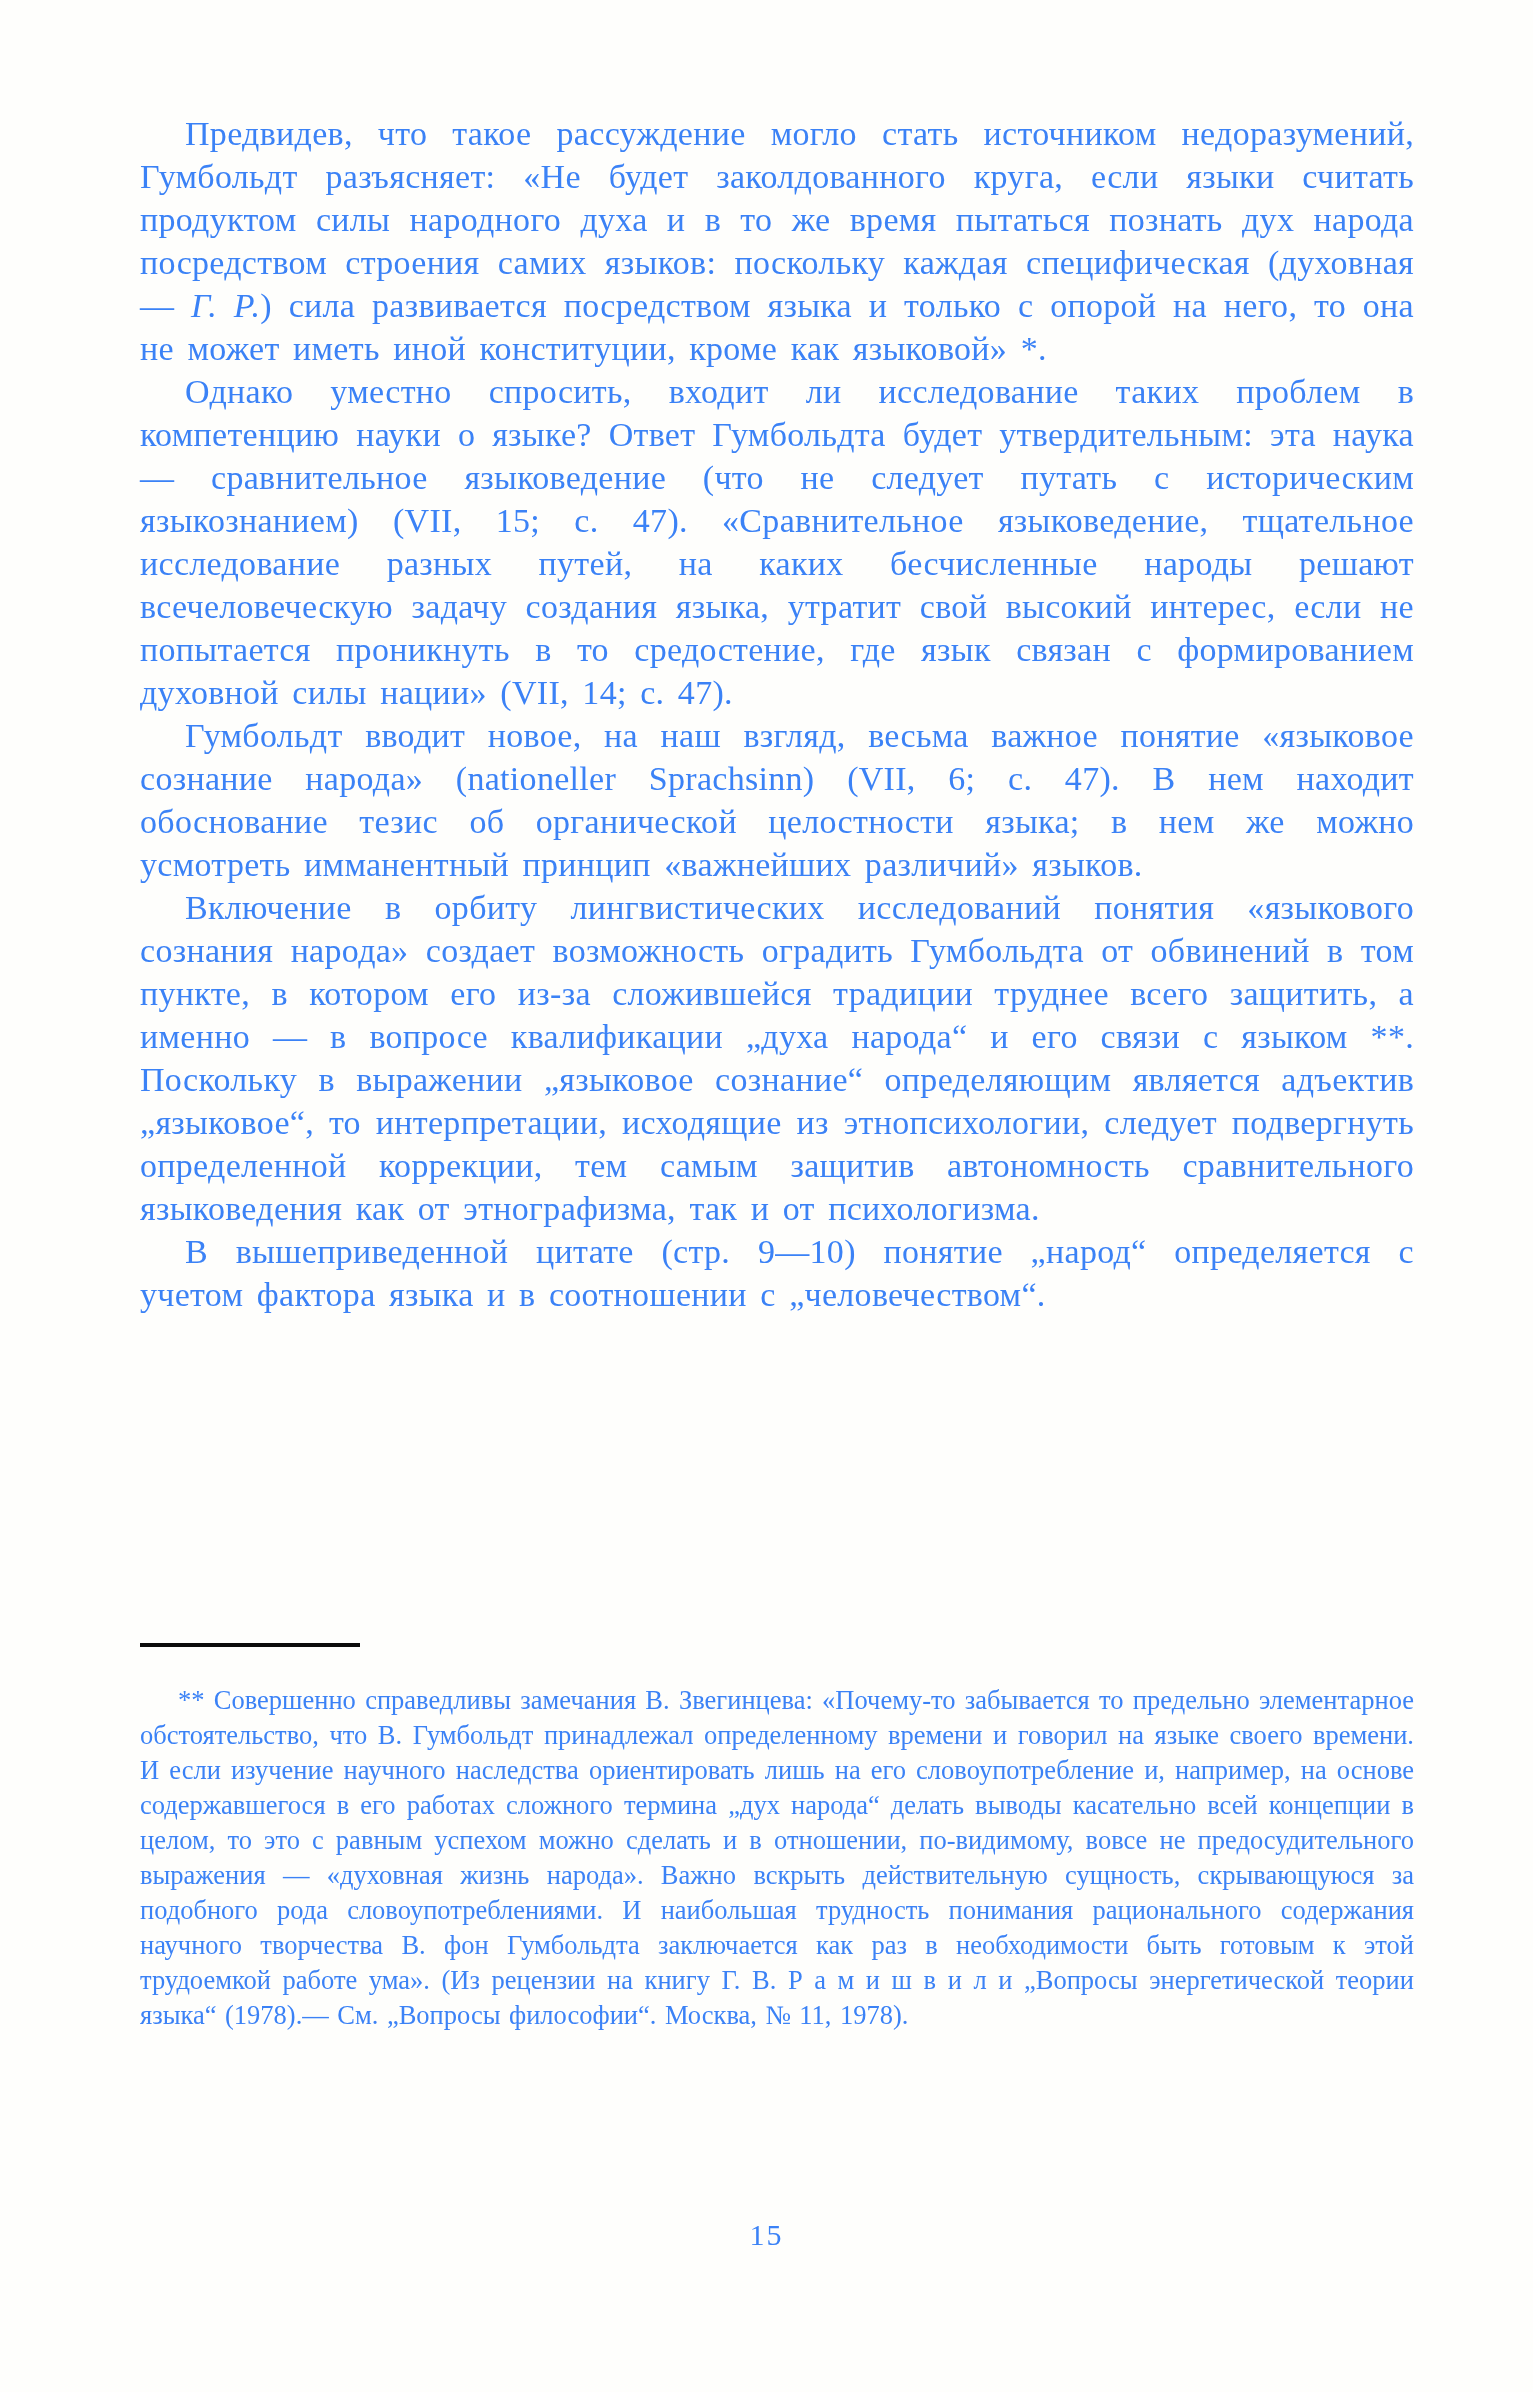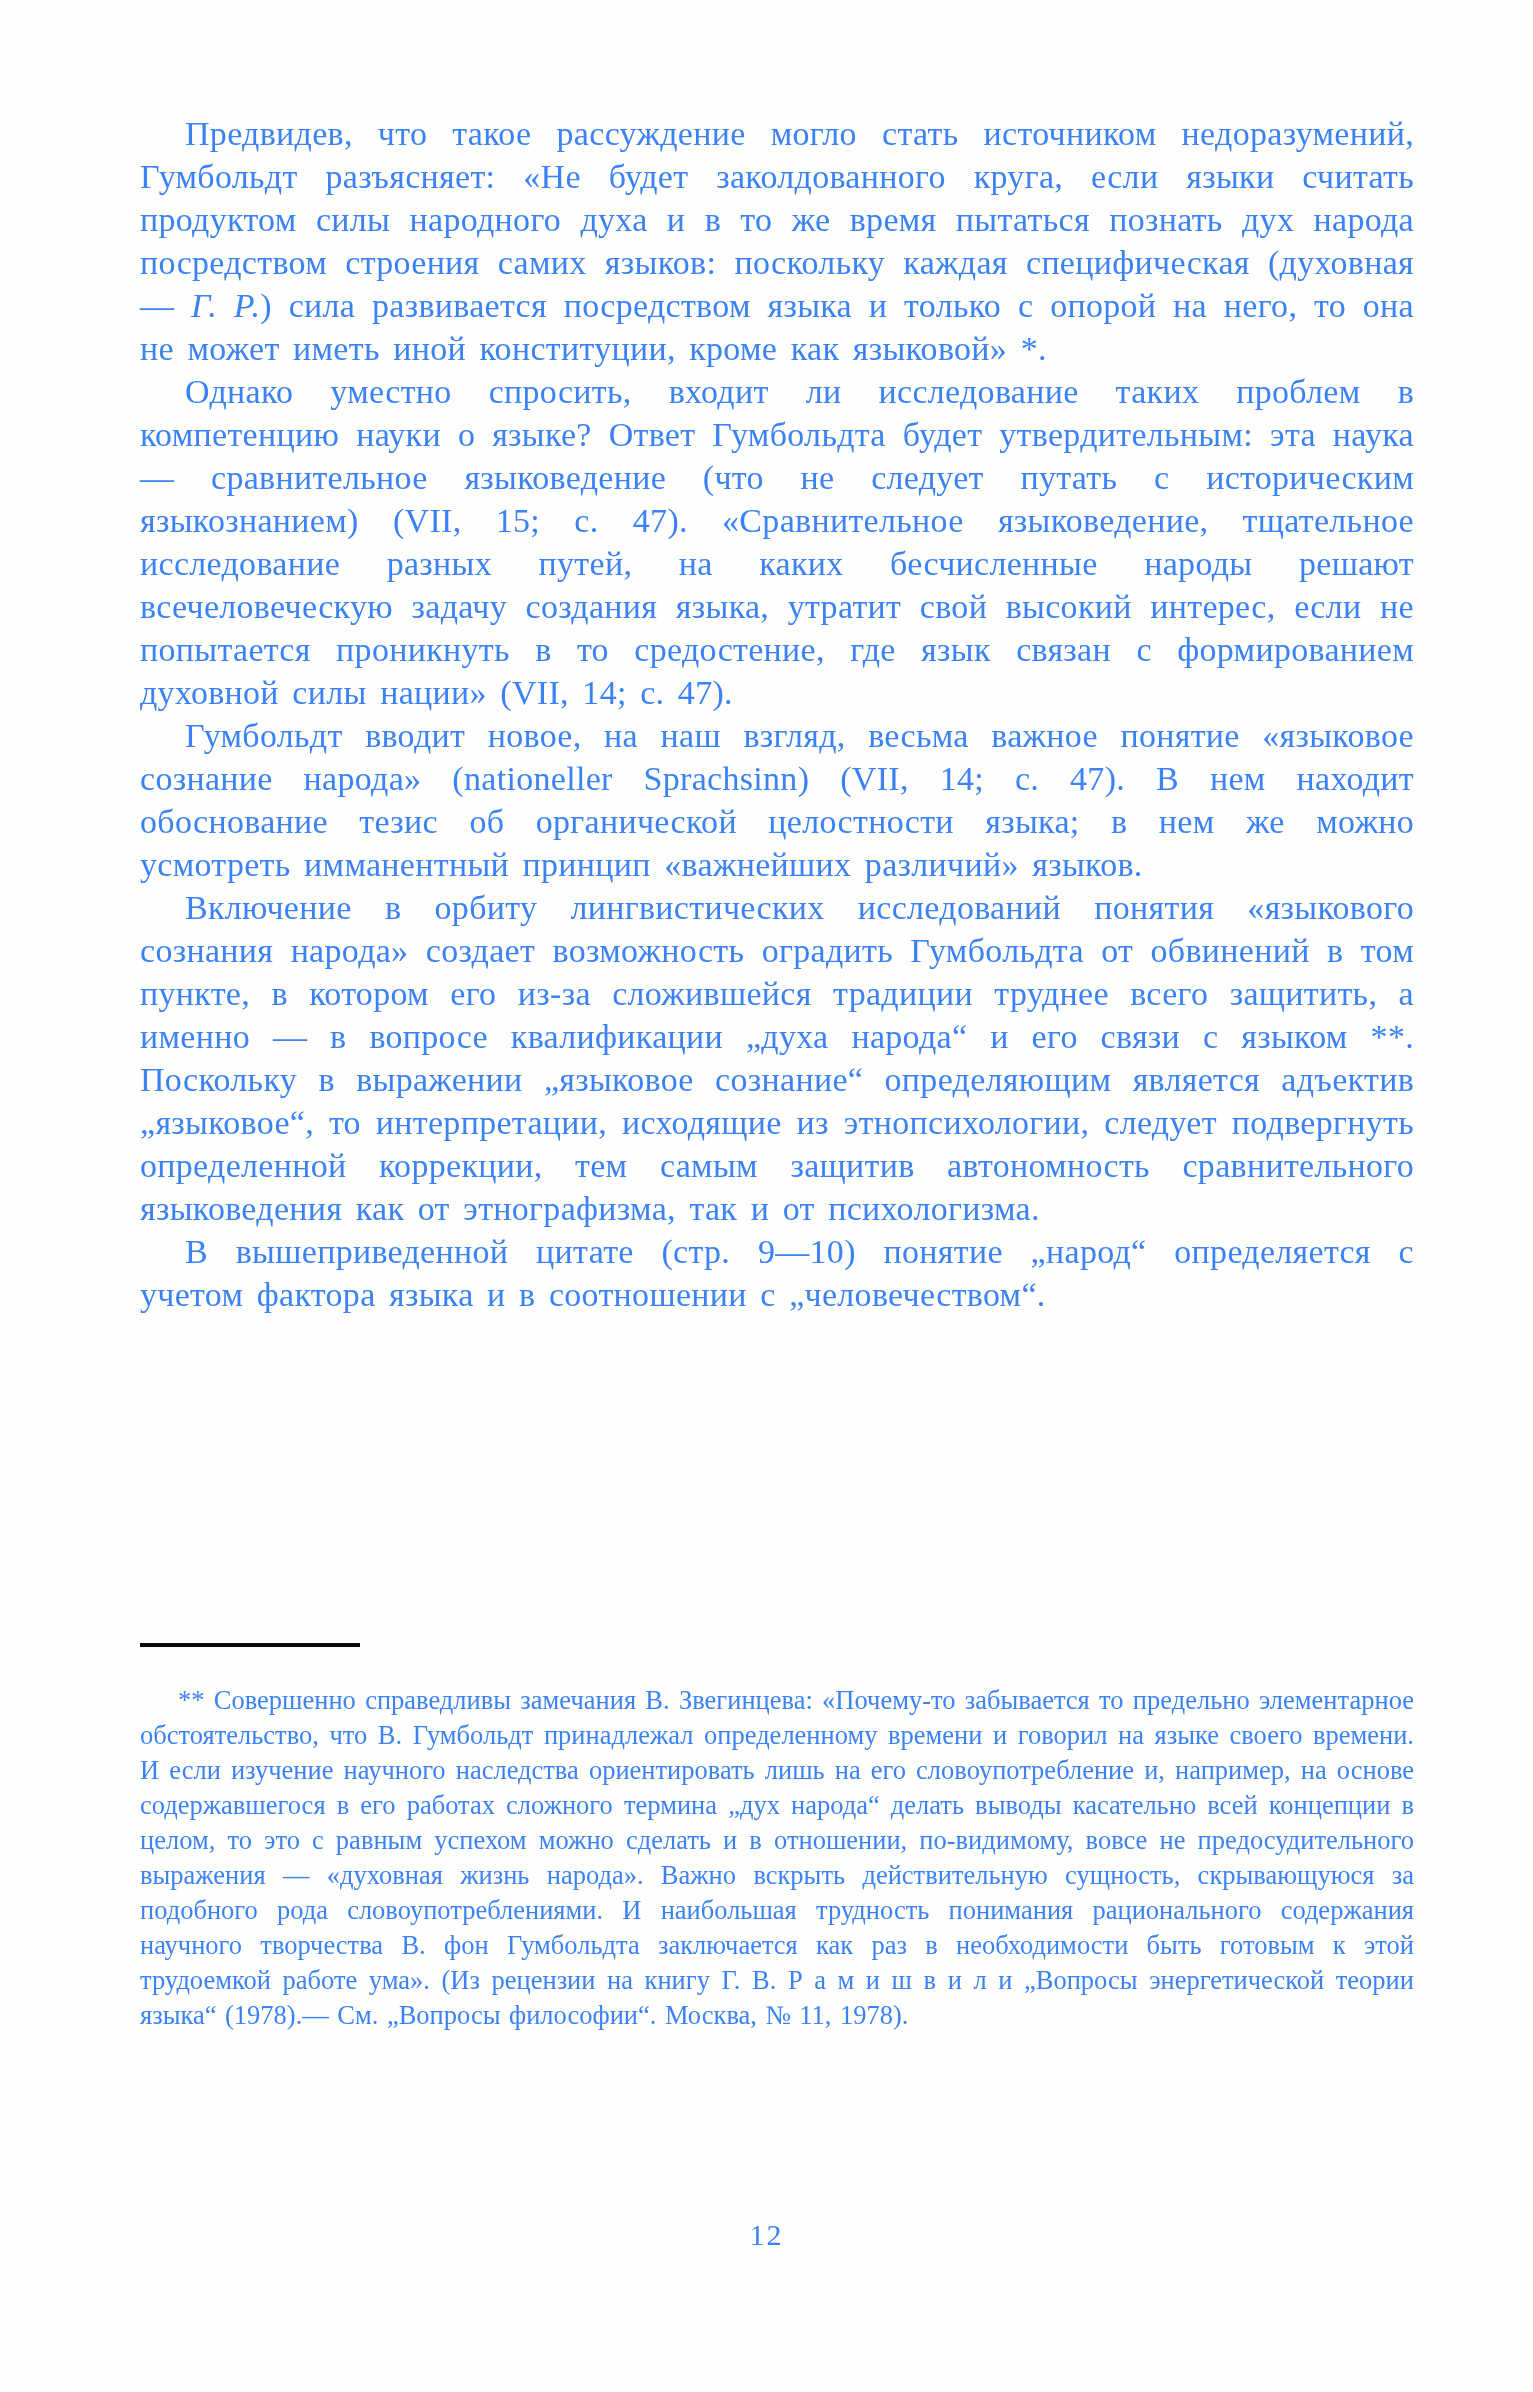--- a/index.html
+++ b/index.html
@@ -70,27 +70,27 @@
   }
 </style>
 </head>
 <body>
 
 <div class="page">
 
   <main class="text-block" id="main-paragraphs">
       <p><span>Предвидев, что такое рассуждение могло стать источником недоразумений, Гумбольдт разъясняет: «Не будет заколдованного круга, если языки считать продуктом силы народного духа и в то же время пытаться познать дух народа посредством строения самих языков: поскольку каждая специфическая (духовная — </span><span class="run-italic">Г. Р.</span><span>) сила развивается посредством языка и только с опорой на него, то она не может иметь иной конституции, кроме как языковой» *.</span></p>
       <p><span>Однако уместно спросить, входит ли исследование таких проблем в компетенцию науки о языке? Ответ Гумбольдта будет утвердительным: эта наука — сравнительное языковедение (что не следует путать с историческим языкознанием) (VII, 15; с. 47). «Сравнительное языковедение, тщательное исследование разных путей, на каких бесчисленные народы решают всечеловеческую задачу создания языка, утратит свой высокий интерес, если не попытается проникнуть в то средостение, где язык связан с формированием духовной силы нации» (VII, 14; с. 47).</span></p>
-      <p><span>Гумбольдт вводит новое, на наш взгляд, весьма важное понятие «языковое сознание народа» (nationeller Sprachsinn) (VII, 14; с. 47). В нем находит обоснование тезис об органической целостности языка; в нем же можно усмотреть имманентный принцип «важнейших различий» языков.</span></p>
+      <p><span>Гумбольдт вводит новое, на наш взгляд, весьма важное понятие «языковое сознание народа» (nationeller Sprachsinn) (VII, 6; с. 47). В нем находит обоснование тезис об органической целостности языка; в нем же можно усмотреть имманентный принцип «важнейших различий» языков.</span></p>
       <p><span>Включение в орбиту лингвистических исследований понятия «языкового сознания народа» создает возможность оградить Гумбольдта от обвинений в том пункте, в котором его из-за сложившейся традиции труднее всего защитить, а именно — в вопросе квалификации „духа народа“ и его связи с языком **. Поскольку в выражении „языковое сознание“ определяющим является адъектив „языковое“, то интерпретации, исходящие из этнопсихологии, следует подвергнуть определенной коррекции, тем самым защитив автономность сравнительного языковедения как от этнографизма, так и от психологизма.</span></p>
       <p><span>В вышеприведенной цитате (стр. 9—10) понятие „народ“ определяется с учетом фактора языка и в соотношении с „человечеством“.</span></p>
     </main>
 
   <hr class="footnote-rule">
 
   <section class="footnotes" id="footnote-paragraphs">
       <p><span>** Совершенно справедливы замечания В. Звегинцева: «Почему-то забывается то предельно элементарное обстоятельство, что В. Гумбольдт принадлежал определенному времени и говорил на языке своего времени. И если изучение научного наследства ориентировать лишь на его словоупотребление и, например, на основе содержавшегося в его работах сложного термина „дух народа“ делать выводы касательно всей концепции в целом, то это с равным успехом можно сделать и в отношении, по-видимому, вовсе не предосудительного выражения — «духовная жизнь народа». Важно вскрыть действительную сущность, скрывающуюся за подобного рода словоупотреблениями. И наибольшая трудность понимания рационального содержания научного творчества В. фон Гумбольдта заключается как раз в необходимости быть готовым к этой трудоемкой работе ума». (Из рецензии на книгу Г. В. Р а м и ш в и л и „Вопросы энергетической теории языка“ (1978).— См. „Вопросы философии“. Москва, № 11, 1978).</span></p>
     </section>
 
-  <div class="page-number">12</div>
+  <div class="page-number">15</div>
 
 </div>
 
 
 </body></html>

